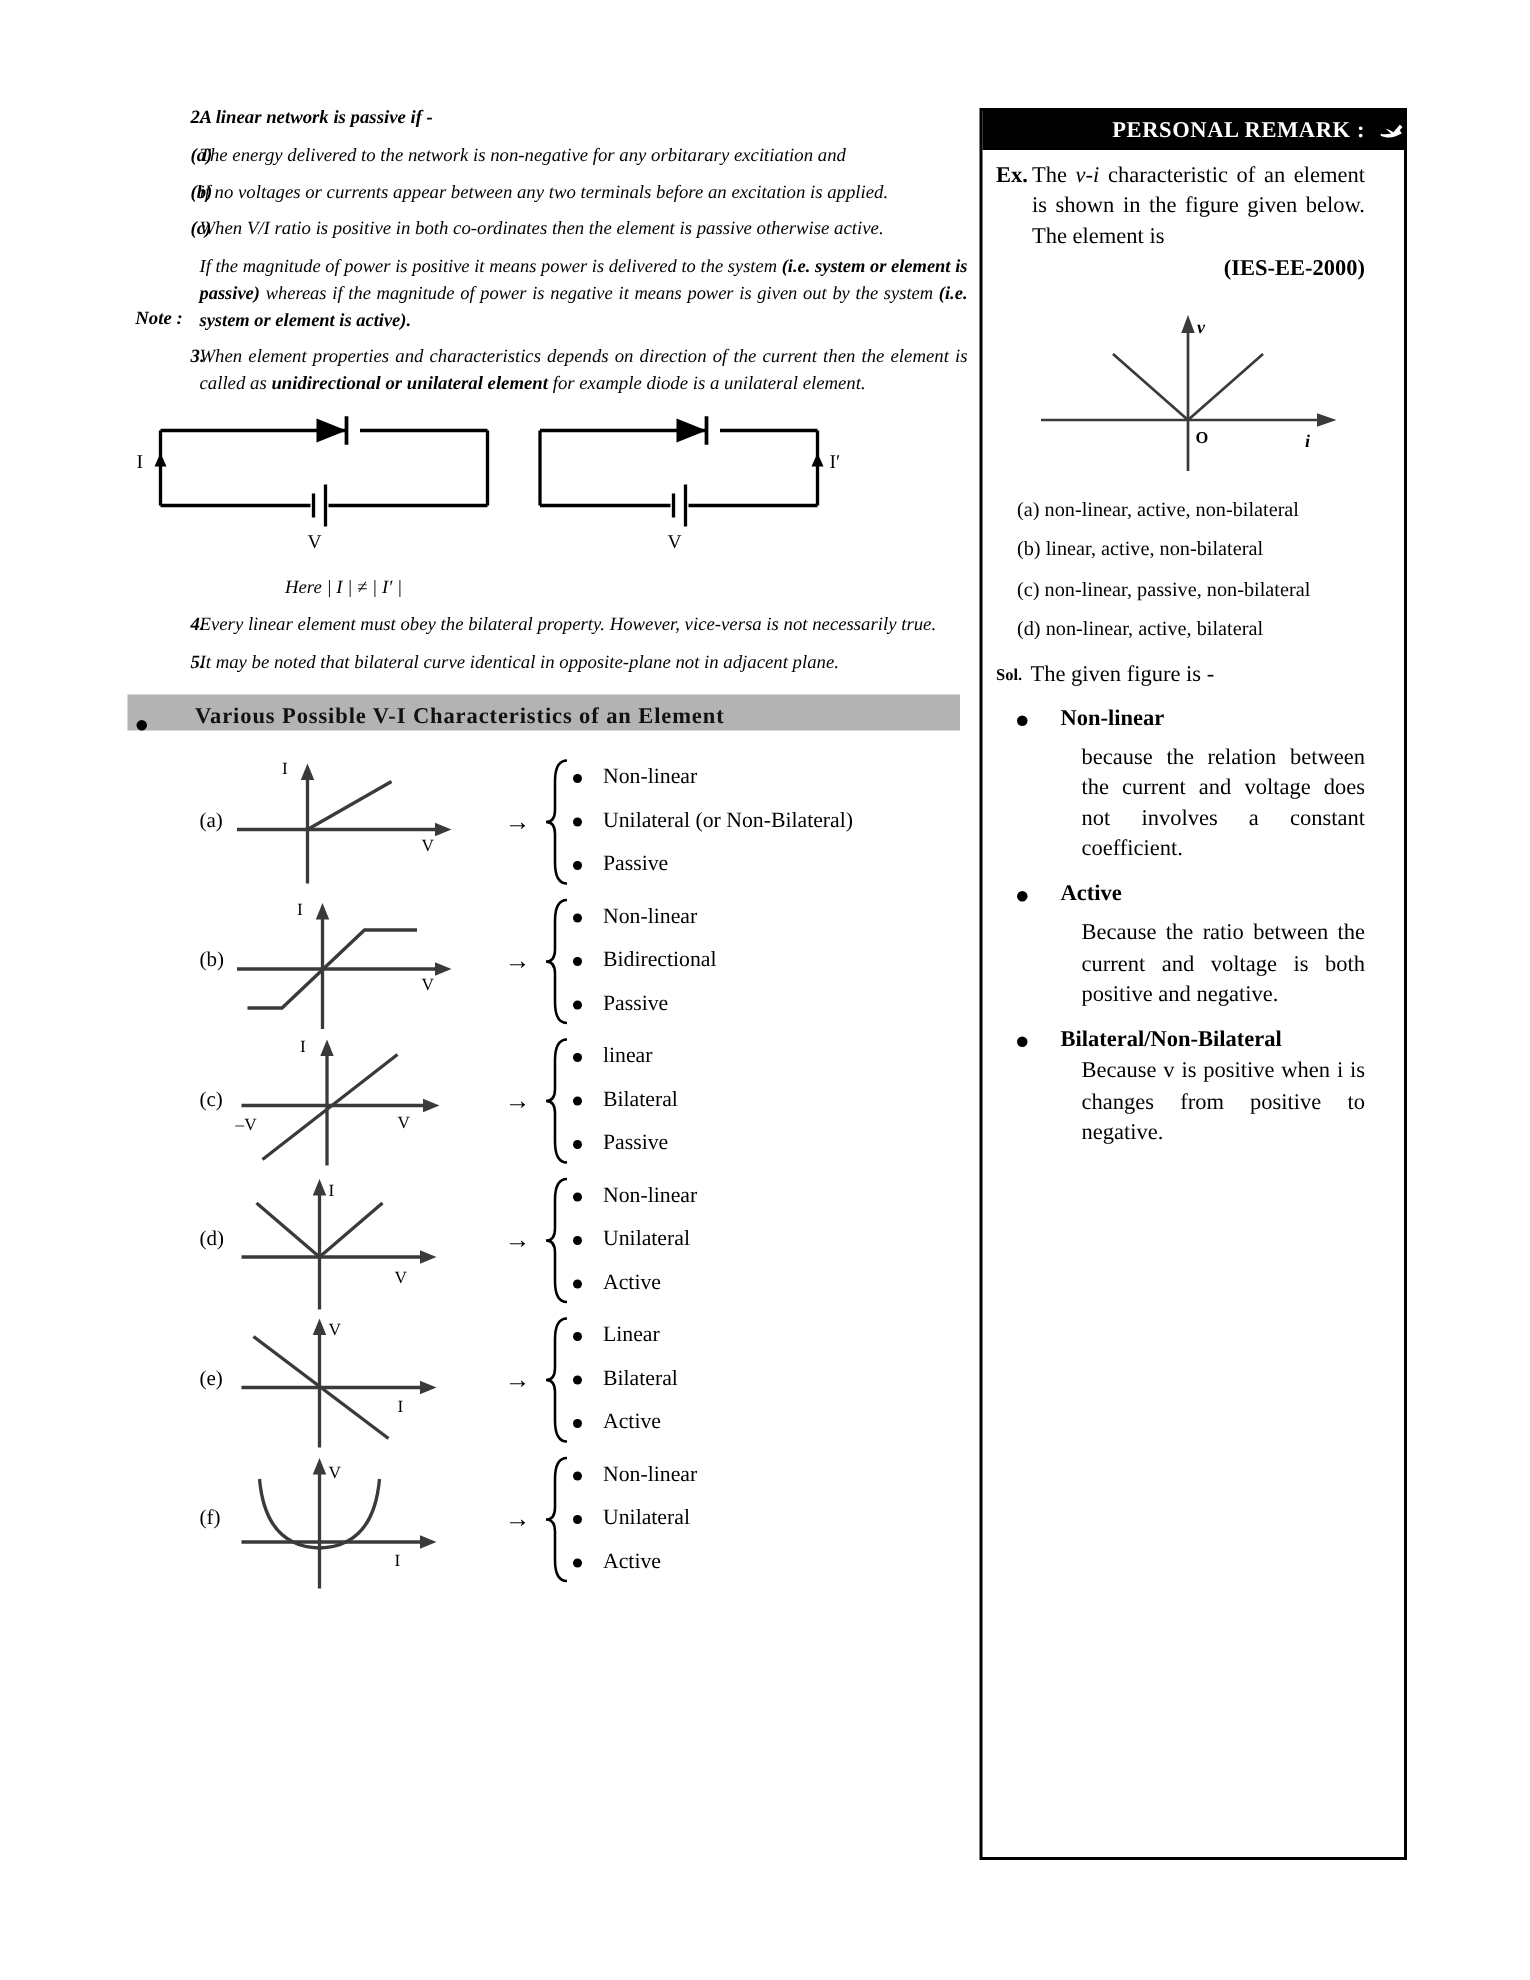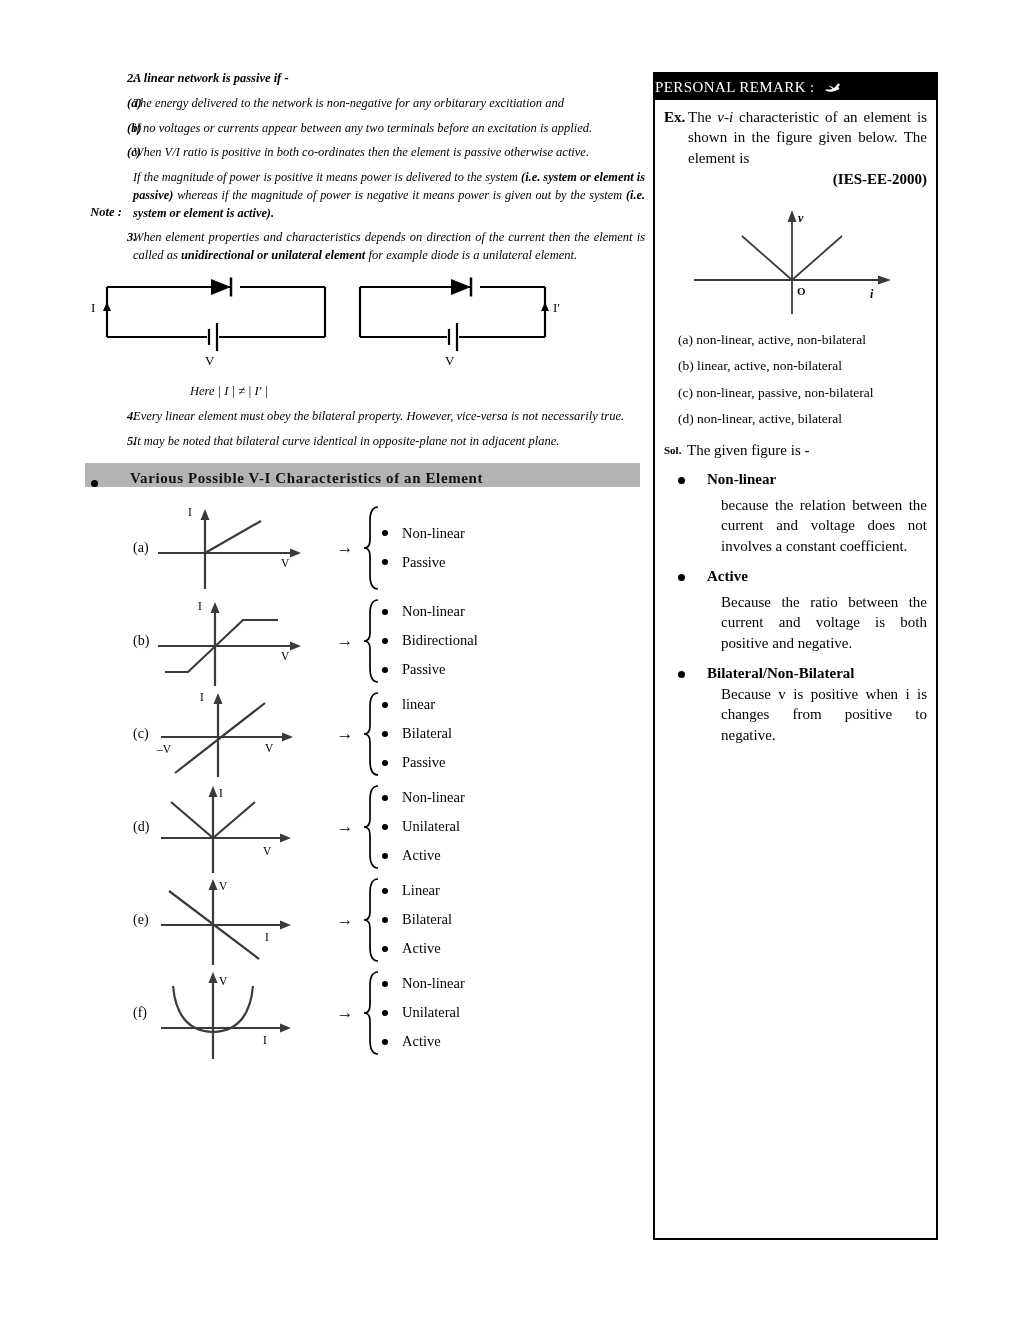--- a/index.html
+++ b/index.html
@@ -106,25 +106,25 @@
     position:absolute;
     left:653px; top:72px;
     width:285px; height:1168px;
     border:2.5px solid #000;
     background:#fff;
     box-sizing:border-box;
   }
   .pr-header{
     background:#000;color:#fff;
     height:26px;
-    display:flex;align-items:center;justify-content:flex-start;
-    font-weight:normal;font-size:15px;letter-spacing:.4px;
+    display:flex;align-items:center;justify-content:flex-end;
+    font-weight:bold;font-size:15px;letter-spacing:.4px;
   }
   .pr-header .hand{margin-left:9px;font-size:15px;line-height:1;}
-  .pr-body{padding:7px 9px 0 9px;}
+  .pr-body{padding:7px 26px 0 9px;}
 
   .ex-block{display:flex;align-items:flex-start;}
   .ex-lbl{font-weight:bold;font-size:15px;flex:0 0 24px;line-height:1.36;}
   .ex-txt{flex:1;font-size:15px;line-height:1.36;text-align:justify;}
   .ex-txt i{font-style:italic;}
   .ies{display:block;text-align:right;font-weight:bold;font-size:15px;margin-top:1px;}
 
   .pr-graph{height:120px;position:relative;margin-top:12px;}
 
   .opt{font-size:13.5px;line-height:1.3;margin:9px 0 0 14px;}
@@ -269,20 +269,24 @@
               <path d="M16 3 Q8 3 8 17 L8 36 Q8 44 2 44 Q8 44 8 52 L8 71 Q8 85 16 85" fill="none" stroke="#000" stroke-width="1.7"></path>
             </svg>
         </div>
         <div class="char-items">
           <div class="char-item">
               <span class="dot"></span>
               <span>Non-linear</span>
             </div>
           <div class="char-item">
               <span class="dot"></span>
+              <span>Unilateral (or Non-Bilateral)</span>
+            </div>
+          <div class="char-item">
+              <span class="dot"></span>
               <span>Passive</span>
             </div>
         </div>
       </div>
 
       <div class="char-row">
         <div class="char-tag">(b)</div>
         <div class="char-graph">
           <svg width="185" height="93" viewBox="0 0 185 93">
             <line x1="15" y1="52" x2="150" y2="52" stroke="#3a3a3a" stroke-width="2.2"></line>

